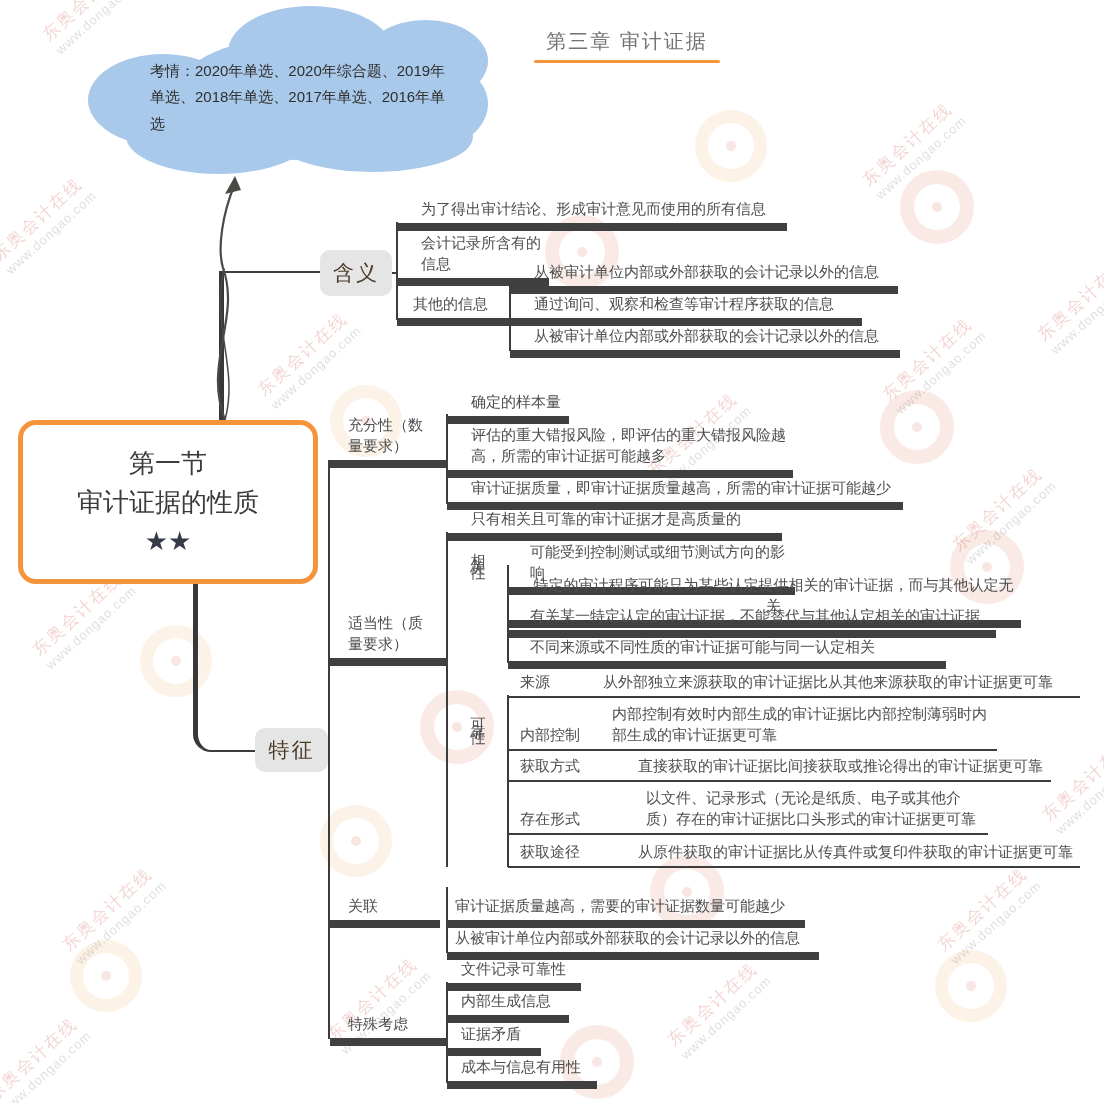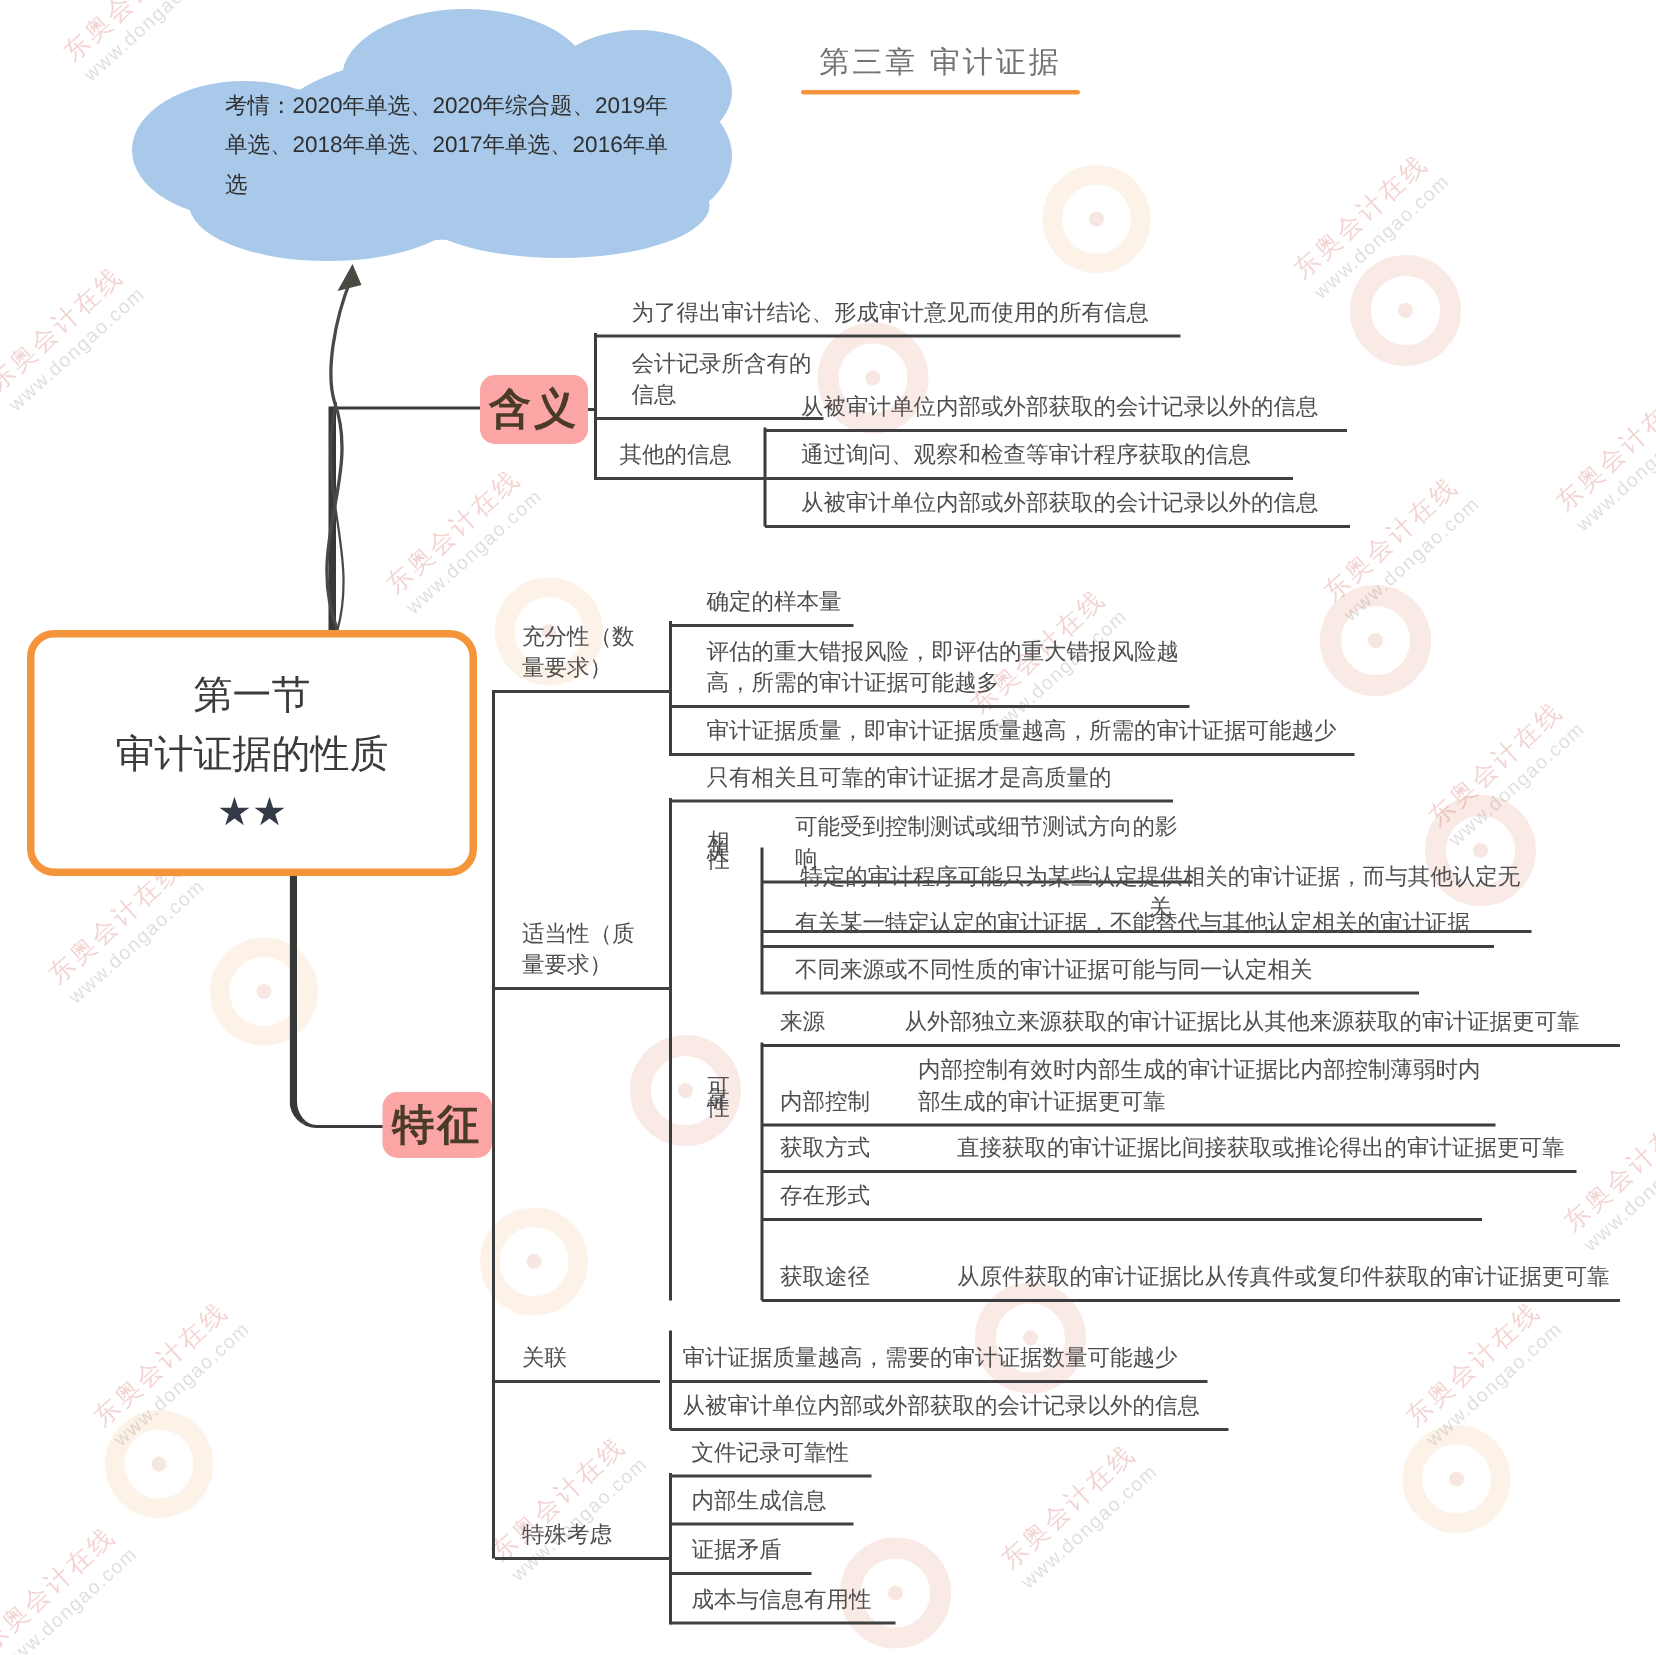--- a/index.html
+++ b/index.html
@@ -26,25 +26,25 @@
 
   
   .cloud{position:absolute;left:88px;top:6px;width:402px;height:174px;z-index:2;}
   .puff{position:absolute;background:#a9c9ea;border-radius:50%;}
   .cloud-text{position:absolute;left:62px;top:52px;width:296px;font-size:15px;line-height:1.75;color:#2f2f2f;z-index:3;}
 
   
   .central{position:absolute;left:18px;top:420px;width:300px;height:164px;box-sizing:border-box;background:#fff;
            border:5px solid #f5953b;border-radius:18px;display:flex;flex-direction:column;justify-content:center;
            align-items:center;z-index:3;color:#3b3b3b;font-size:26px;line-height:1.5;}
-  .node{position:absolute;background:#fca5a5;border-radius:10px;color:#4a3b28;display:flex;align-items:center;
-        justify-content:center;font-size:28px;letter-spacing:2px;z-index:3;font-weight:bold;}
-
-  
-  .row{position:absolute;box-sizing:border-box;border-bottom:2px solid #404040;font-size:15px;line-height:21px;
+  .node{position:absolute;background:#e5e5e5;border-radius:10px;color:#4a3b28;display:flex;align-items:center;
+        justify-content:center;font-size:21px;letter-spacing:2px;z-index:3;}
+
+  
+  .row{position:absolute;box-sizing:border-box;border-bottom:8px solid #404040;font-size:15px;line-height:21px;
        color:#4e4e4e;padding:0 4px 4px 24px;z-index:2;}
   .vtext{position:absolute;writing-mode:vertical-rl;text-orientation:upright;font-size:15px;letter-spacing:6px;
          color:#4e4e4e;z-index:2;}
   .rel-row{position:absolute;box-sizing:border-box;display:grid;grid-template-columns:var(--lw) 1fr;align-items:end;
            border-bottom:2px solid #3c3c3c;font-size:15px;line-height:21px;color:#4e4e4e;padding:0 6px 4px 12px;z-index:2;}
 
   .arrow-svg{position:absolute;left:195px;top:168px;z-index:2;}
 </style>
 </head>
 <body>
@@ -111,20 +111,21 @@
   <div class="rel-row" style="left:508px;top:703px;width:489px;--lw:92px;">
     <span>内部控制</span>
     <span>内部控制有效时内部生成的审计证据比内部控制薄弱时内部生成的审计证据更可靠</span>
   </div>
   <div class="rel-row" style="left:508px;top:755px;width:543px;--lw:118px;">
     <span>获取方式</span>
     <span>直接获取的审计证据比间接获取或推论得出的审计证据更可靠</span>
   </div>
   <div class="rel-row" style="left:508px;top:787px;width:480px;--lw:126px;">
     <span>存在形式</span>
+    <span>以文件、记录形式（无论是纸质、电子或其他介质）存在的审计证据比口头形式的审计证据更可靠</span>
   </div>
   <div class="rel-row" style="left:508px;top:841px;width:572px;--lw:118px;">
     <span>获取途径</span>
     <span>从原件获取的审计证据比从传真件或复印件获取的审计证据更可靠</span>
   </div>
 
   <div class="row" style="left:330px;top:895px;width:110px;padding-left:18px;">关联</div>
   <div class="row" style="left:447px;top:895px;width:358px;padding-left:8px;">审计证据质量越高，需要的审计证据数量可能越少</div>
   <div class="row" style="left:447px;top:927px;width:372px;padding-left:8px;">从被审计单位内部或外部获取的会计记录以外的信息</div>
 

